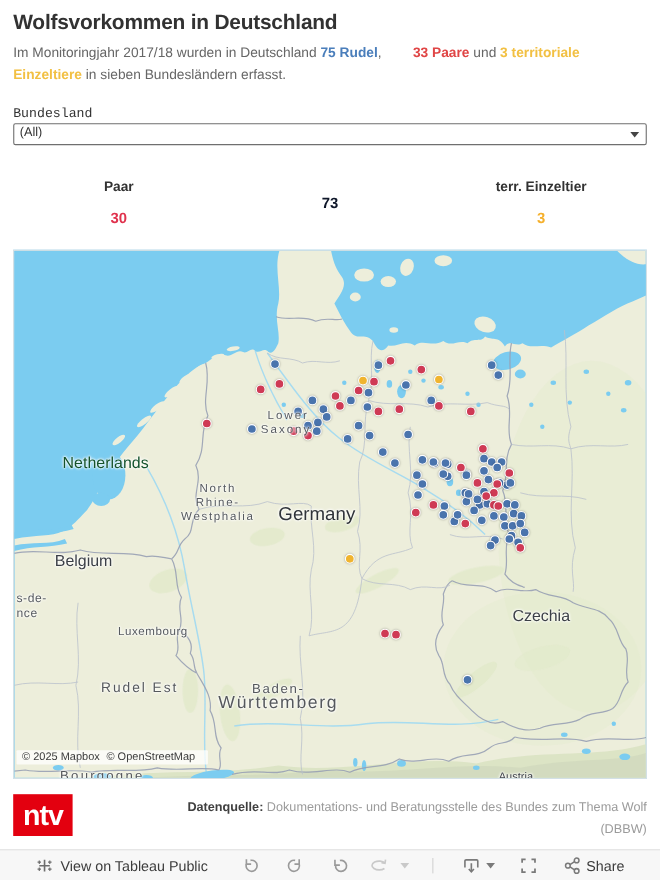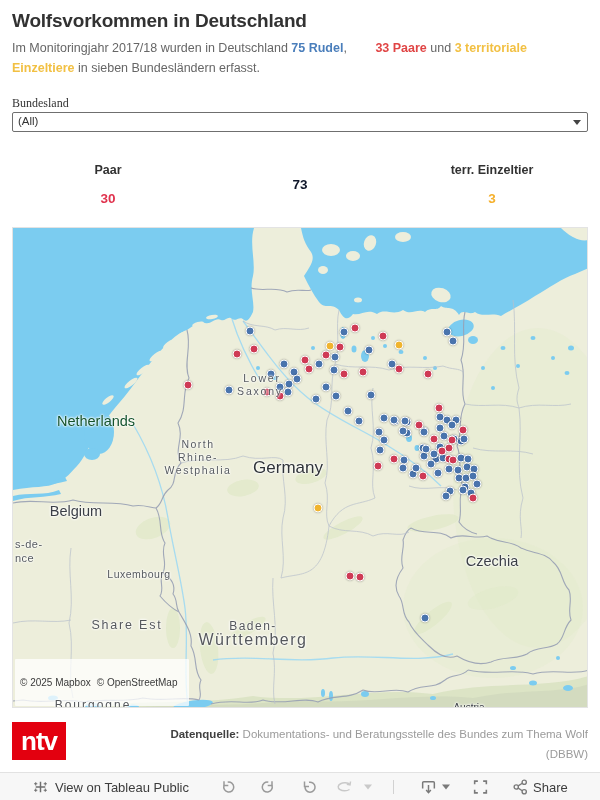--- a/index.html
+++ b/index.html
@@ -5,39 +5,39 @@
   html,body{margin:0;padding:0;background:#fff;}
   body{width:600px;height:800px;position:relative;font-family:"Liberation Sans",sans-serif;overflow:hidden;}
   .abs{position:absolute;}
 
   
   #title{left:12px;top:10px;font-size:19px;font-weight:bold;color:#323232;letter-spacing:-.2px;}
   #subtitle{left:12px;top:38px;width:576px;font-size:12.5px;line-height:20px;color:#666;}
   #subtitle b{font-weight:bold;}
 
   
-  #filter-label{left:12px;top:96px;font-family:Liberation Serif, serif;font-size:12px;color:#333;}
+  #filter-label{left:12px;top:96px;font-family:Liberation Mono, monospace;font-size:12px;color:#333;}
   #filter-select{left:12px;top:112px;width:574px;height:18px;border:1px solid #6f6f6f;border-radius:2px;background:#fff;cursor:pointer;}
   #filter-value{position:absolute;left:5px;top:2px;font-size:11.5px;color:#333;}
   #filter-caret{position:absolute;right:6px;top:7px;width:0;height:0;border-left:4px solid transparent;border-right:4px solid transparent;border-top:5px solid #444;}
 
   
   .stat{top:163px;width:192px;text-align:center;}
   .stat .lbl{font-size:12.5px;font-weight:bold;color:#323232;}
   .stat .val{margin-top:14px;font-size:13.5px;font-weight:bold;}
 
   
   #map{left:12px;top:227px;width:576px;height:481px;overflow:hidden;border:1px solid #e3e3e3;box-sizing:border-box;background:#7bccf0;}
   #map svg{position:absolute;left:0;top:0;}
   .maplabel{position:absolute;transform:translate(-50%,-50%);white-space:pre;color:#4a4d52;
     text-shadow:0 0 2px #fff,0 0 2px #fff,0 0 3px #fff;pointer-events:none;}
   .maplabel.left{transform:translate(0,-50%);}
   .dot{position:absolute;width:7px;height:7px;border-radius:50%;border:1.5px solid #fff;
     box-shadow:0 0 2px rgba(0,0,0,.35);transform:translate(-50%,-50%);box-sizing:content-box;cursor:pointer;}
-  #attribution{position:absolute;left:2px;bottom:1px;background:rgba(255,255,255,.75);padding:18px 5px;
+  #attribution{position:absolute;left:2px;bottom:12px;background:rgba(255,255,255,.75);padding:1px 5px;
     font-size:10px;color:#3a3a3a;border-radius:1px;}
   #attribution span{margin-right:6px;}
 
   
   #ntv-logo{left:12px;top:722px;width:54px;height:38px;background:#e3000f;color:#fff;display:flex;
     align-items:center;justify-content:center;font-size:26px;font-weight:bold;letter-spacing:-1px;}
   #source{right:12px;top:724px;width:470px;text-align:right;font-size:11.5px;line-height:20px;color:#9b9b9b;}
   #source b{color:#404040;font-weight:bold;}
 
   
@@ -318,21 +318,21 @@
     <div class="maplabel" style="left: 63px; top: 283px; font-size: 14.5px; letter-spacing: 0px; color: rgb(59, 63, 70);">Belgium</div>
     <div class="maplabel" style="left: 275px; top: 240px; font-size: 17px; letter-spacing: 0px; color: rgb(47, 51, 56);">Germany</div>
     <div class="maplabel" style="left: 479px; top: 333px; font-size: 14.5px; letter-spacing: 0px; color: rgb(59, 63, 70);">Czechia</div>
     <div class="maplabel" style="left: 456px; top: 463px; font-size: 10px; letter-spacing: 0px; color: rgb(59, 63, 70); margin-top: 16px;">Austria</div>
     <div class="maplabel" style="left: 249px; top: 150px; font-size: 10.5px; letter-spacing: 1.8px; color: rgb(86, 90, 95);">Lower</div>
     <div class="maplabel" style="left: 247px; top: 163px; font-size: 10.5px; letter-spacing: 1.8px; color: rgb(86, 90, 95);">Saxony</div>
     <div class="maplabel" style="left: 185px; top: 216px; font-size: 10.5px; letter-spacing: 1.5px; color: rgb(86, 90, 95);">North</div>
     <div class="maplabel" style="left: 185px; top: 229px; font-size: 10.5px; letter-spacing: 1.5px; color: rgb(86, 90, 95);">Rhine-</div>
     <div class="maplabel" style="left: 185px; top: 242px; font-size: 10.5px; letter-spacing: 1.5px; color: rgb(86, 90, 95);">Westphalia</div>
     <div class="maplabel" style="left: 126px; top: 346px; font-size: 10.5px; letter-spacing: 0.5px; color: rgb(86, 90, 95);">Luxembourg</div>
-    <div class="maplabel" style="left: 114px; top: 397px; font-size: 12.5px; letter-spacing: 1.8px; color: rgb(85, 88, 92);">Share Est</div>
+    <div class="maplabel" style="left: 114px; top: 397px; font-size: 12.5px; letter-spacing: 1.8px; color: rgb(85, 88, 92);">Rudel Est</div>
     <div class="maplabel" style="left: 240px; top: 398px; font-size: 12px; letter-spacing: 1.5px; color: rgb(85, 88, 92);">Baden-</div>
     <div class="maplabel" style="left: 240px; top: 412px; font-size: 16px; letter-spacing: 1.5px; color: rgb(85, 88, 92);">Württemberg</div>
     <div class="maplabel left" style="left: 2px; top: 316px; font-size: 11px; letter-spacing: 0.5px; color: rgb(86, 90, 95);">s-de-</div>
     <div class="maplabel left" style="left: 2px; top: 330px; font-size: 11px; letter-spacing: 0.5px; color: rgb(86, 90, 95);">nce</div>
     <div class="maplabel" style="left: 80px; top: 477px; font-size: 12px; letter-spacing: 2px; color: rgb(85, 88, 92);">Bourgogne</div>
   </div>
 
 <div class="abs" id="ntv-logo">ntv</div>
 <div class="abs" id="source">
   <b>Datenquelle:</b><span> Dokumentations- und Beratungsstelle des Bundes zum Thema Wolf</span><br>

